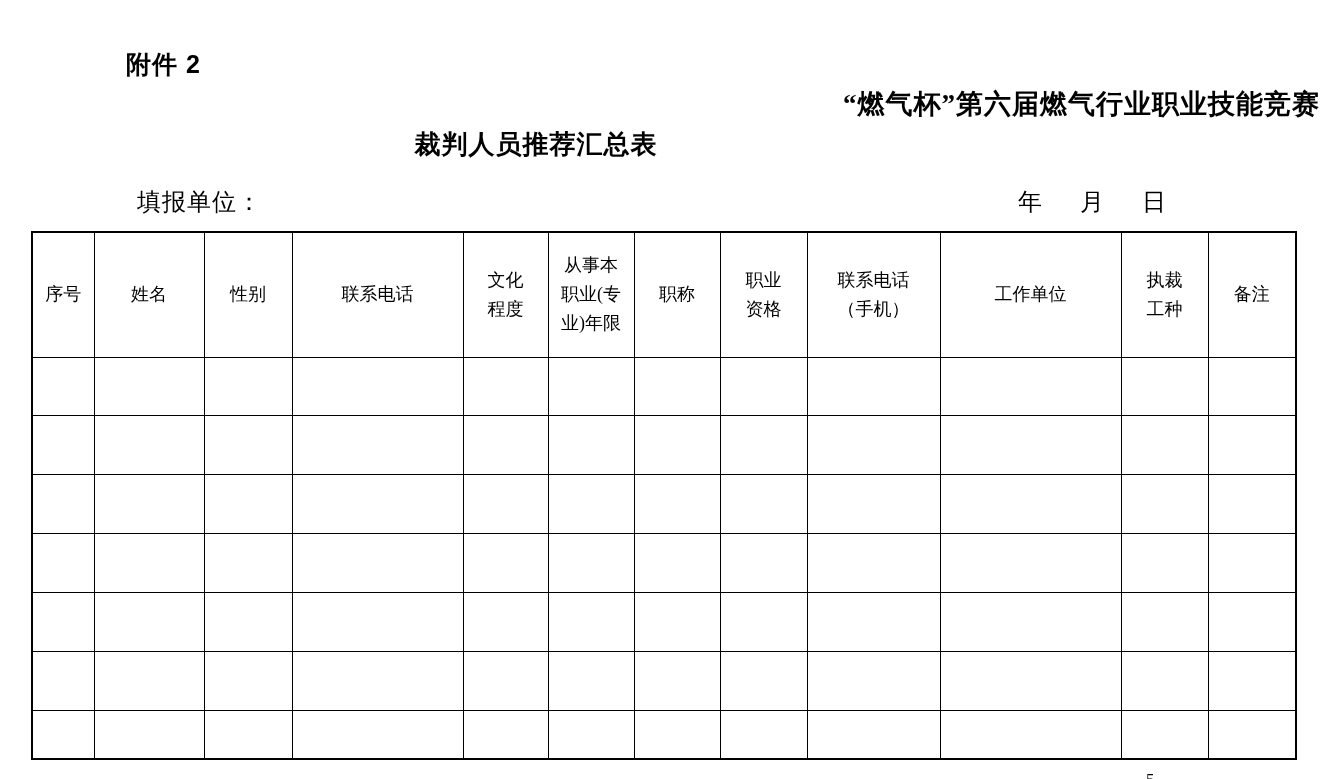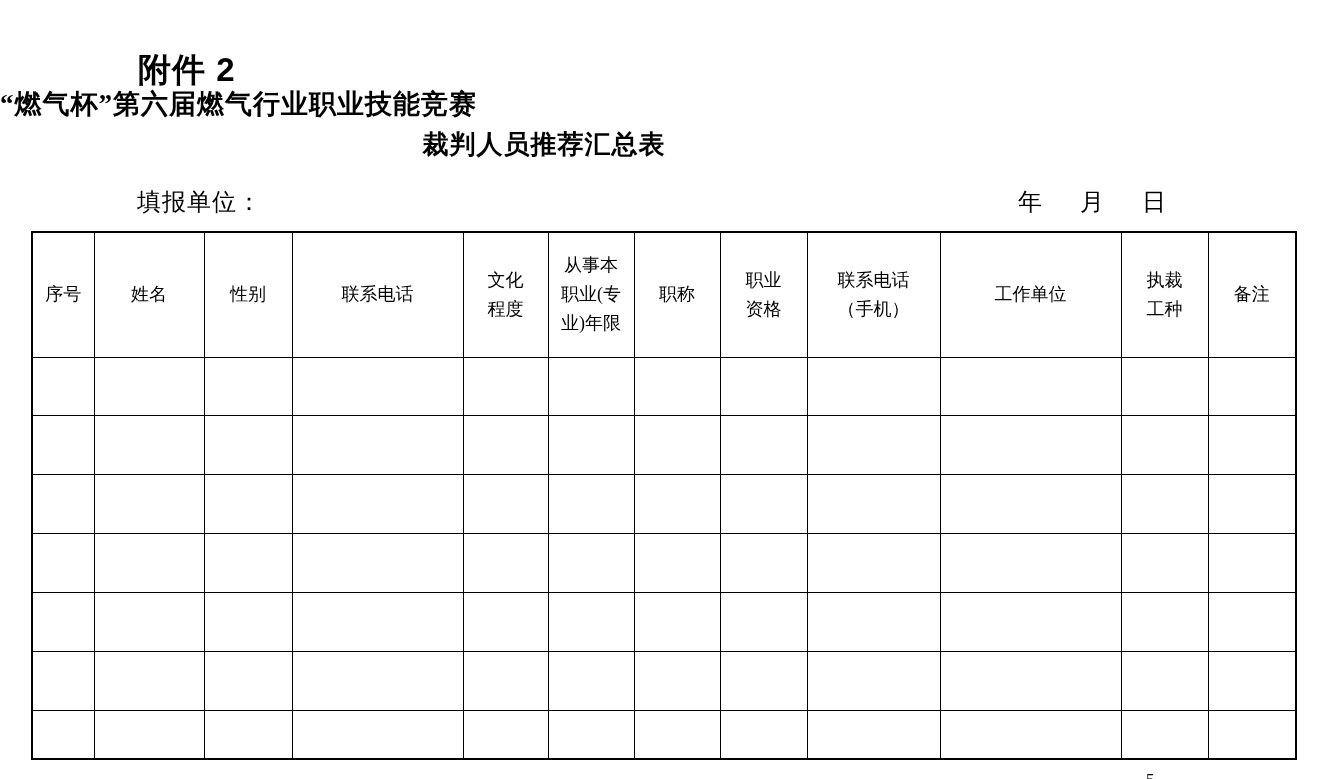--- a/index.html
+++ b/index.html
@@ -2,28 +2,28 @@
 <html><head>
 <meta charset="utf-8">
 <style>
   * { margin:0; padding:0; box-sizing:border-box; }
   html,body { width:1320px; height:779px; background:#ffffff; overflow:hidden; }
   body { font-family:"Liberation Serif", serif; color:#000; position:relative; }
 
   .attachment-label {
     position:absolute; left:126px; top:48px;
     font-family:"Liberation Sans", sans-serif;
-    font-size:33px; font-weight:bold; letter-spacing:1px;margin-left:12px;
+    font-size:25px; font-weight:bold; letter-spacing:1px;
   }
   .doc-title-1 {
     position:absolute; left:0; top:86px; width:1320px;
-    text-align:left; font-size:27px; font-weight:bold; letter-spacing:1px;
+    text-align:right; font-size:27px; font-weight:bold; letter-spacing:1px;
   }
   .doc-title-2 {
-    position:absolute; left:12px; top:127px; width:1064px;
+    position:absolute; left:4px; top:127px; width:1064px;
     text-align:center; font-size:26px; font-weight:bold; letter-spacing:1px;
   }
   .form-meta-line { position:absolute; left:0; top:186px; width:1320px; height:30px;padding-left:36px; }
   .form-unit-label {
     position:absolute; left:137px; top:0;
     font-size:24px; letter-spacing:1px;
   }
   .date-line {
     position:absolute; left:1018px; top:0;
     display:flex; gap:38px; font-size:24px;

